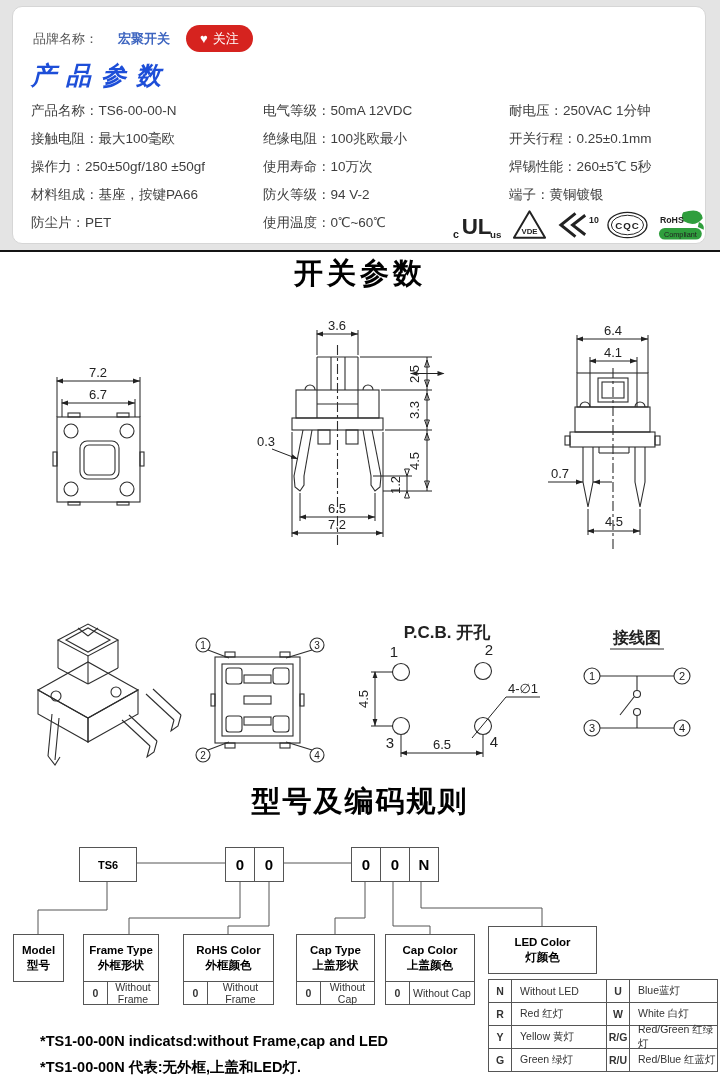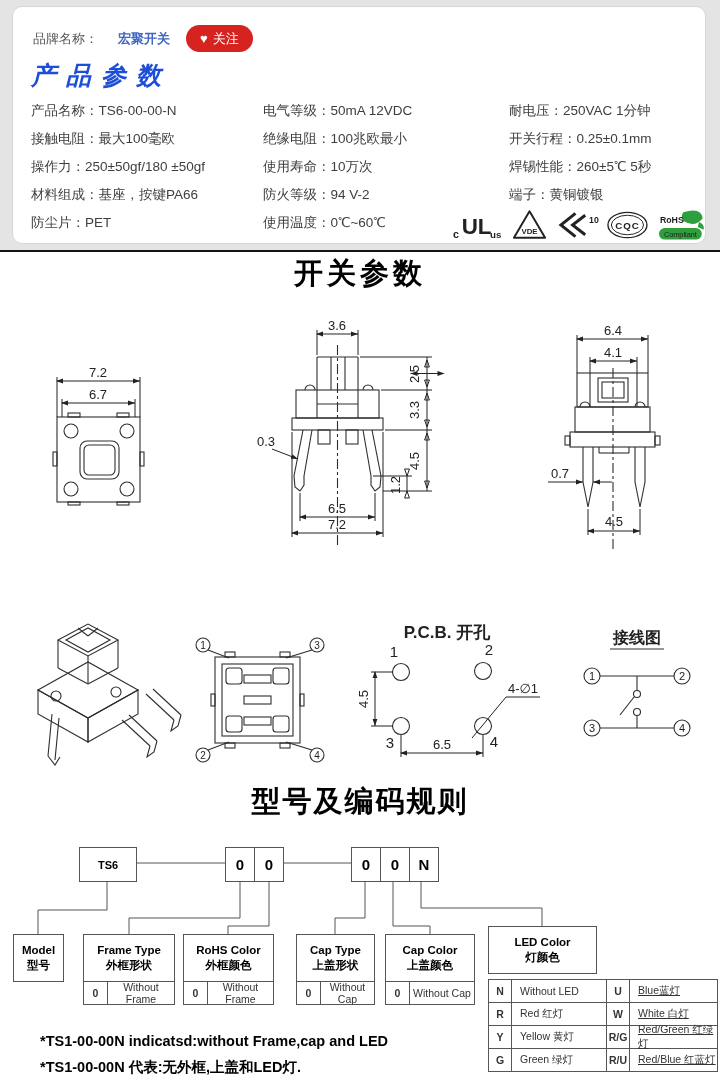--- a/index.html
+++ b/index.html
@@ -53,21 +53,21 @@
   .ct-row .ds{flex:1;display:flex;align-items:center;justify-content:center;}
   .led-rows{position:absolute;left:488px;top:139px;width:230px;border:1px solid #555;
             background:#fff;z-index:2;box-sizing:border-box;}
   .led-row{display:flex;height:22px;font-size:10.5px;border-top:1px solid #555;}
   .led-row:first-child{border-top:none;}
   .led-row div{display:flex;align-items:center;border-left:1px solid #555;padding-left:0;}
   .led-row div:first-child{border-left:none;}
   .led-row .lc{width:22px;justify-content:center;font-weight:bold;}
   .led-row .ld1{width:86px;padding-left:8px;}
   .led-row .lc2{width:22px;justify-content:center;font-weight:bold;}
-  .led-row .ld2{flex:1;padding-left:8px;text-decoration:underline;}
+  .led-row .ld2{flex:1;padding-left:8px;}
   .notes{position:absolute;left:40px;top:188px;font-size:14.5px;font-weight:bold;color:#000;
          line-height:26px;z-index:2;}
 </style>
 </head>
 <body>
 
 <div class="top-bg"></div>
 <div class="card">
   <div class="brand-row">
     <span class="brand-label">品牌名称：</span>
@@ -394,21 +394,21 @@
     <span style="width:28px;height:33px;">N</span>
   </div>
 
   <div class="ct" style="left:13px;top:94px;width:51px;">
     <div class="ct-h">
       <span>Model</span>
       <span>型号</span>
     </div>
   </div>
 
-  <div class="ct" style="left:83px;top:94px;width:92px;">
+  <div class="ct" style="left:83px;top:94px;width:76px;">
     <div class="ct-h">
       <span>Frame Type</span>
       <span>外框形状</span>
     </div>
     <div class="ct-row">
       <div class="cd">0</div>
       <div class="ds">Without Frame</div>
     </div>
   </div>
 

